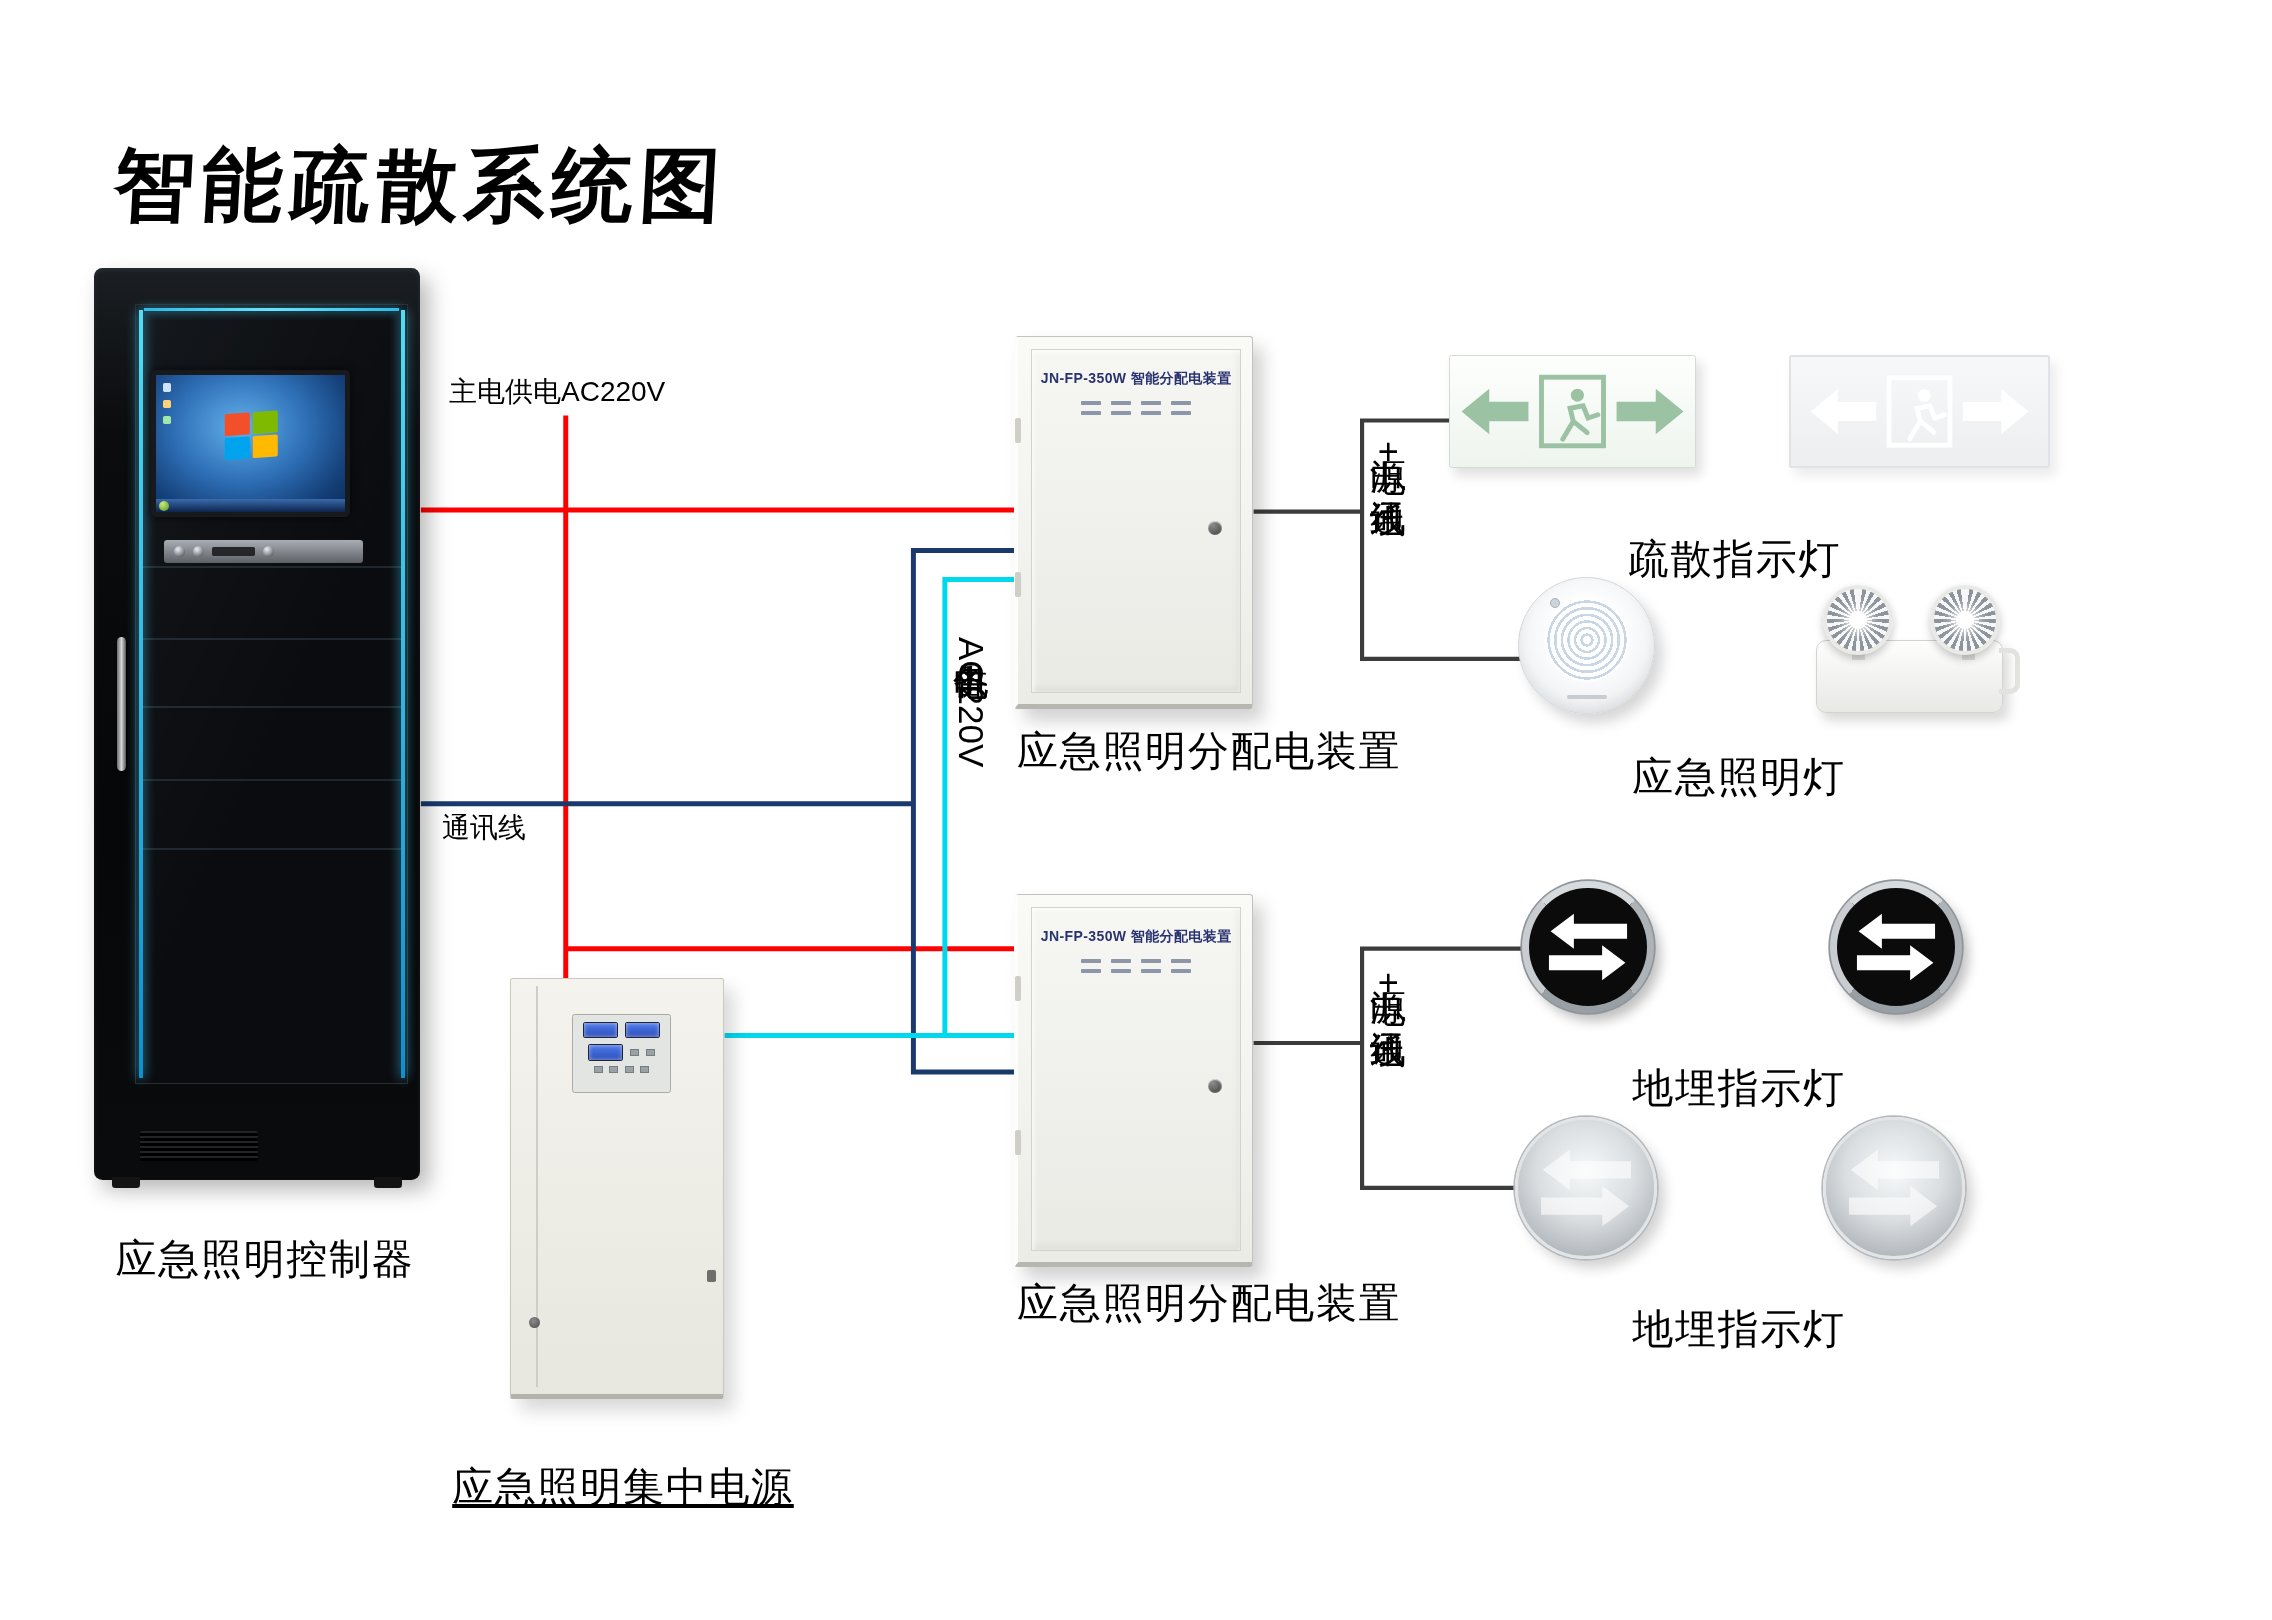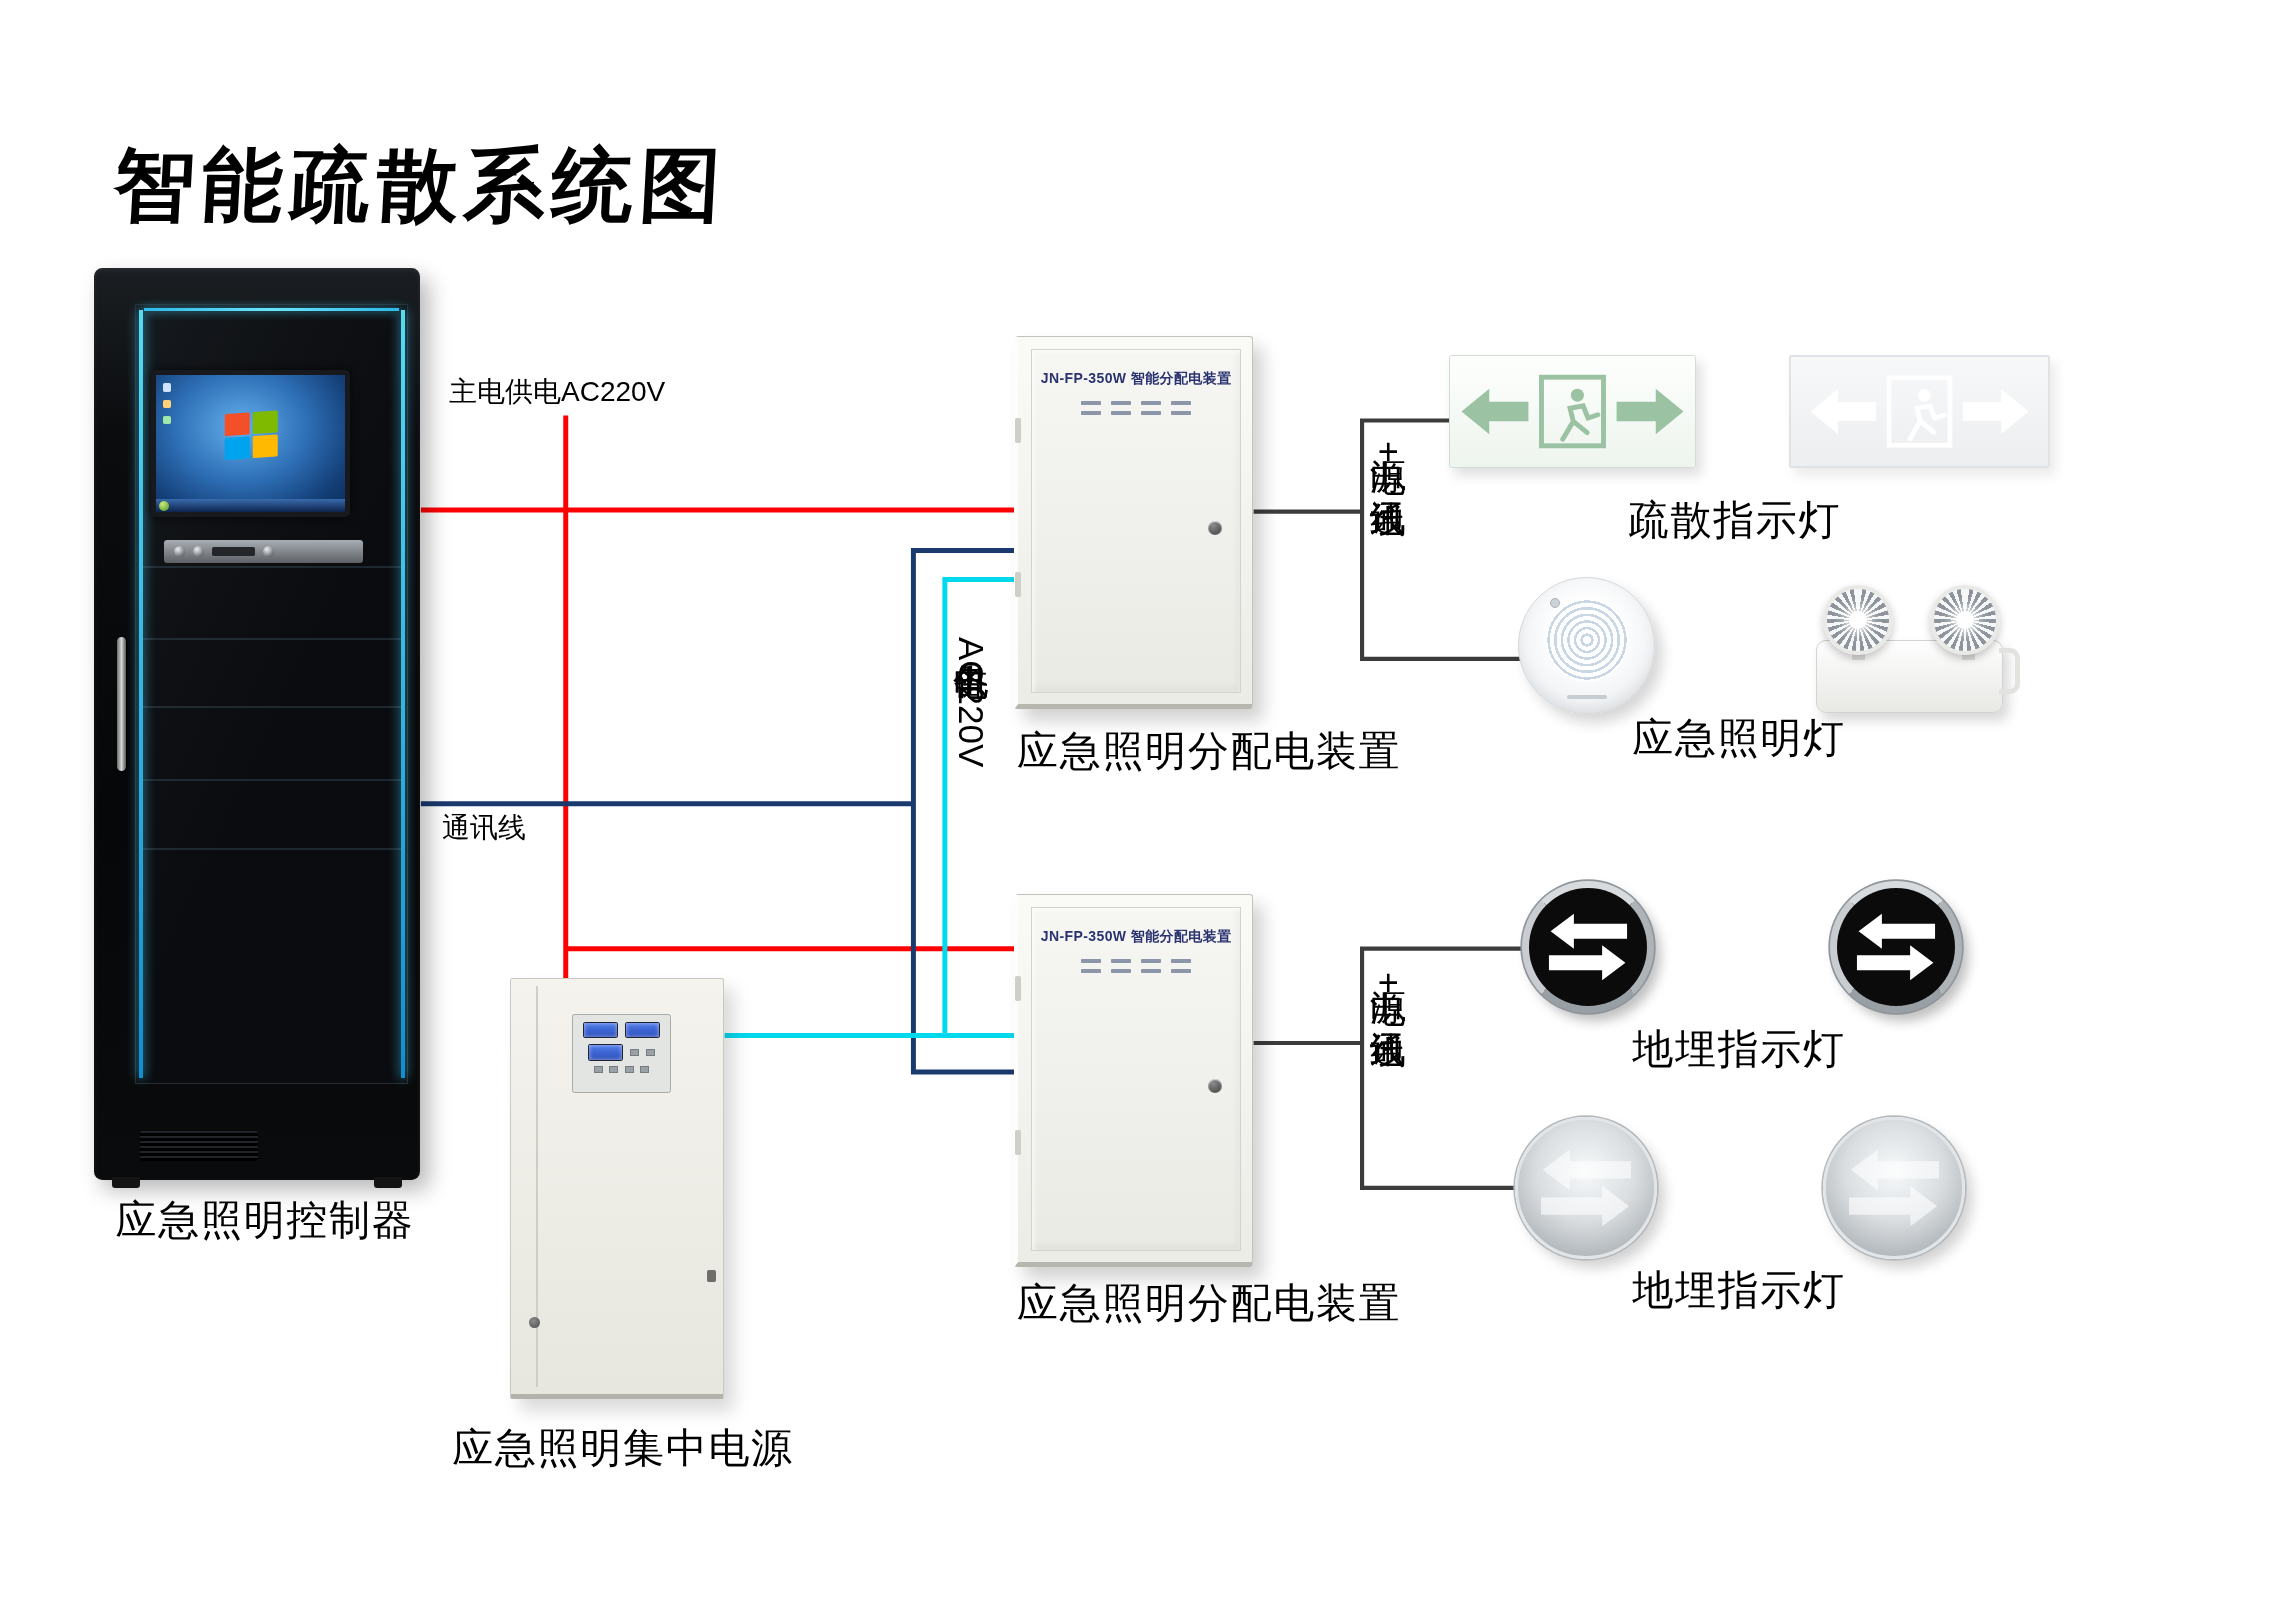--- a/index.html
+++ b/index.html
@@ -1,19 +1,19 @@
 <!DOCTYPE html>
 <html style="font-size:13.2px"><head>
 <meta charset="utf-8">
 <style>
   * { margin:0; padding:0; box-sizing:border-box; }
   body { background:#ffffff; font-family:"Liberation Sans", sans-serif; }
   .canvas { position:relative; width:2273px; height:1620px; background:#fff; overflow:hidden; }
   .lbl { position:absolute; color:#000; font-size:41px; letter-spacing:1.7px; white-space:nowrap; }
-  .lbl.center { text-align:center; }
+  .lbl.center { text-align:center;margin-top:39px; }
   .wirelbl { position:absolute; color:#000; font-size:28px; white-space:nowrap; }
   .vlabel { position:absolute; color:#000; writing-mode:vertical-rl; line-height:1.05; }
   .vlabel.upright { text-orientation:upright; }
 
   .page-title { position:absolute; left:114px; top:132px; font-family:"DejaVu Serif", serif;
     font-weight:900; font-size:81px; letter-spacing:6.6px; color:#000; transform:skewX(-3deg); }
 
   svg.wires { position:absolute; left:0; top:0; }
 
   
@@ -267,21 +267,21 @@
       <div class="lcd-row">
         <i class="pbtn"></i>
         <i class="pbtn"></i>
         <i class="pbtn"></i>
         <i class="pbtn"></i>
       </div>
     </div>
     <div class="keyhole"></div>
     <div class="pwr-lock"></div>
   </div>
-  <div class="lbl center" style="left:391px; top:1421px; width:464px;">应急照明集中电源</div>
+  <div class="lbl center" style="left:391px; top:1421px; width:464px;text-decoration:underline;">应急照明集中电源</div>
 
   <div class="exit-sign green">
     <svg viewBox="0 0 300 136">
       <polygon points="14,68 48,40 48,56 96,56 96,80 48,80 48,96" fill="#9cc2a4"></polygon>
       <polygon points="286,68 252,40 252,56 204,56 204,80 252,80 252,96" fill="#9cc2a4"></polygon>
       <rect x="112" y="26" width="76" height="84" fill="none" stroke="#9cc2a4" stroke-width="6"></rect>
       <circle cx="156" cy="48" r="8" fill="#9cc2a4"></circle>
       <path d="M138,102 L151,80 L147,64 L163,61 L169,76 L181,72 M151,80 L168,94" fill="none" stroke="#9cc2a4" stroke-width="6" stroke-linecap="round"></path>
     </svg>
   </div>

